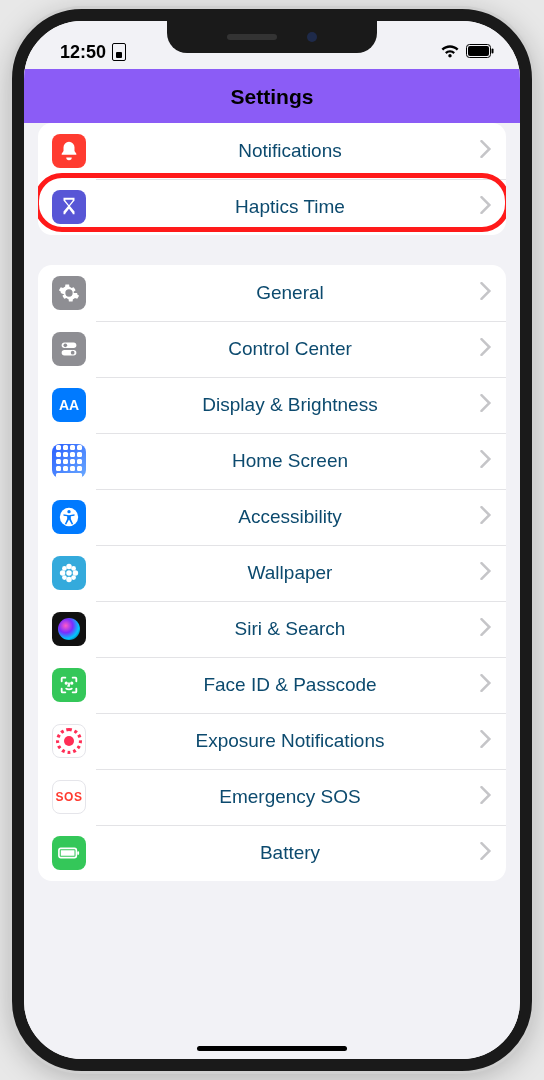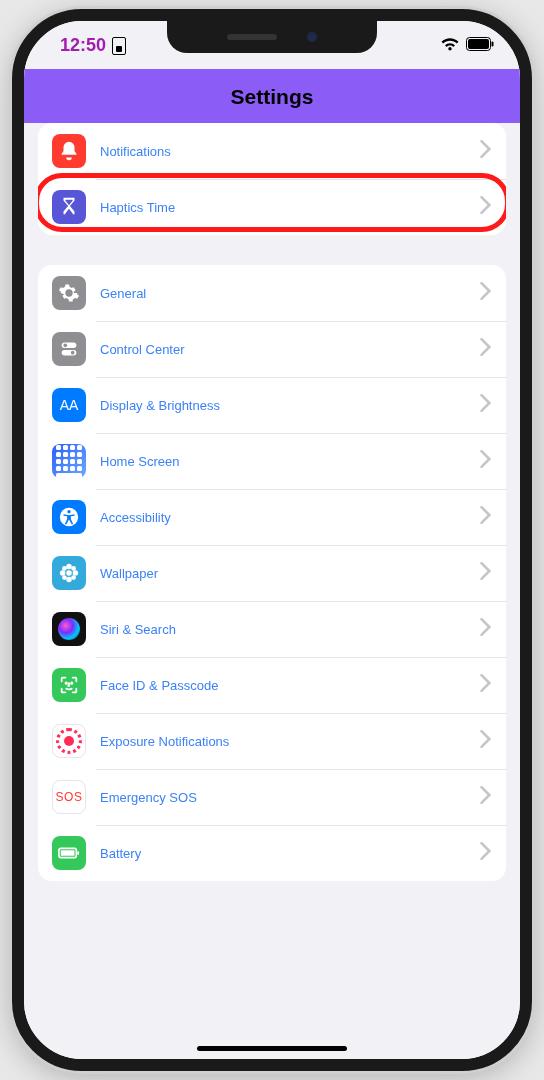--- a/index.html
+++ b/index.html
@@ -44,26 +44,26 @@
       position: absolute;
       inset: 0;
       background: #f2f2f6;
       display: flex;
       flex-direction: column;
       overflow: hidden;
     }
     .status-bar {
       height: 48px;
       display: flex;
-      align-items: flex-start;
+      align-items: center;
       justify-content: space-between;
       padding: 14px 26px 0 36px;
       font-size: 18px;
       font-weight: 600;
-      color: #a21caf;
+      color: #000000;
       z-index: 10;
     }
     .status-left { display:flex; align-items:center; gap:6px;}
     .status-right { display:flex; align-items:center; gap:6px;}
     .sim-icon { width:14px; height:18px; border:1.8px solid #000; border-radius:2px; display:inline-flex; align-items:flex-end; justify-content:center;}
     .sim-icon::after{content:""; width:6px; height:6px; background:#000; margin-bottom:2px; border-radius:1px;}
     .header {
       text-align: center;
       padding: 16px 0 14px;
       font-size: 21px;
@@ -99,40 +99,40 @@
     }
     .icon {
       width: 34px; height: 34px;
       border-radius: 8px;
       margin-right: 14px;
       flex-shrink: 0;
       display: flex; align-items: center; justify-content: center;
       color: #fff;
     }
     .icon svg { width: 22px; height: 22px; }
-    .label { flex: 1; font-size: 13px; color: #3b82f6; }
+    .label { flex: 1; font-size: 19px; color: #0c4a6e; text-align: center; }
     .chev { color: #c5c5c8; flex-shrink:0;}
     .chev svg{width:12px;height:18px;}
     .highlight-ring {
       position: absolute;
       border: 5px solid #ff1a1a;
       border-radius: 28px;
       pointer-events: none;
       z-index: 15;
     }
     .home-indicator{
       position:absolute; bottom:8px; left:50%; transform:translateX(-50%);
       width:150px; height:5px; background:#000; border-radius:3px; z-index:30;
     }
     
     .bg-red{background:#ff3b30;} .bg-pink{background:#ff2d55;} .bg-indigo{background:#5856d6;}
     .bg-gray{background:#8e8e93;} .bg-blue{background:#007aff;} .bg-grid{background:linear-gradient(135deg,#2a5fff,#6aa9ff);}
     .bg-teal{background:#34aadc;} .bg-green{background:#34c759;} .bg-siri{background:#111;}
     .bg-white{background:#fff; border:1px solid #e5e5ea; color:#ff3b30;}
-    .icon-text{font-weight:400;font-size:14px;}
+    .icon-text{font-weight:700;font-size:14px;}
     .home-grid{display:grid;grid-template-columns:repeat(4,5px);grid-template-rows:repeat(5,5px);gap:2px;padding:2px;}
     .home-grid span{background:#fff;border-radius:1.5px;}
     .home-dock{grid-column:1/5;background:rgba(255,255,255,0.55);border-radius:2px;height:5px;}
     .siri-orb{width:22px;height:22px;border-radius:50%;background:radial-gradient(circle at 35% 35%,#ff5cc8 0%,#7a2dff 35%,#00c8ff 65%,#12244a 100%);}
     .covid-icon{width:26px;height:26px;display:flex;align-items:center;justify-content:center;}
     .covid-center{width:10px;height:10px;background:#ff2d55;border-radius:50%;position:relative;}
     .covid-center::before,.covid-center::after{content:"";position:absolute;inset:-8px;border-radius:50%;border:3px dotted #ff2d55;}
     .covid-center::after{inset:-5px;border:none;}
   </style>
 </head>

